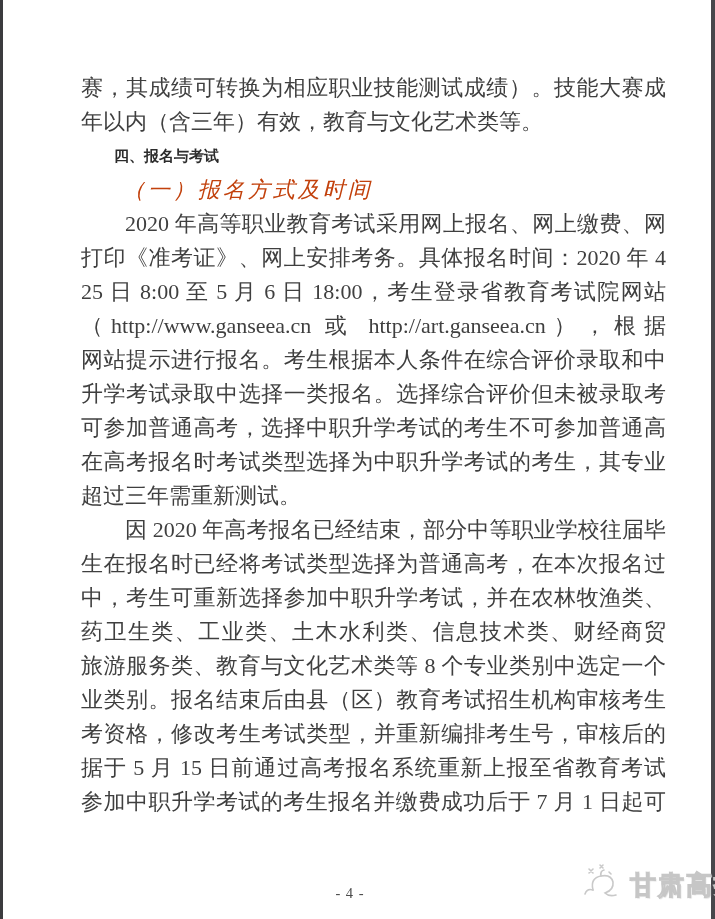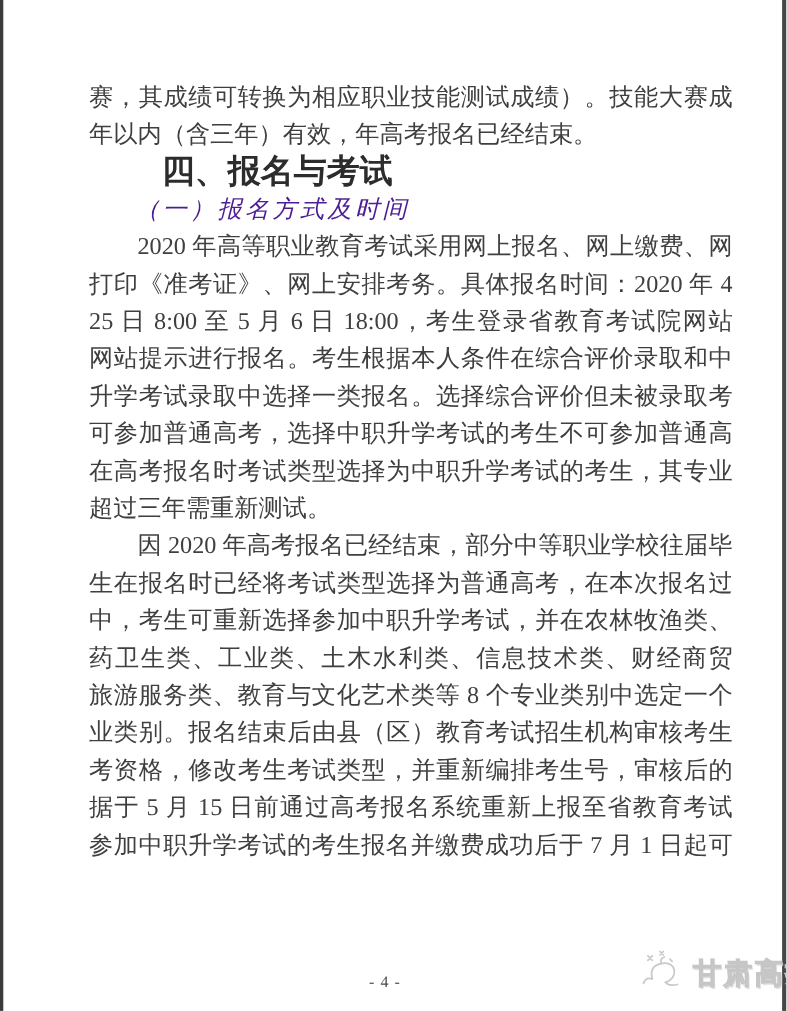--- a/index.html
+++ b/index.html
@@ -12,24 +12,24 @@
   .edge-right{right:0;width:4px;background:#47474b;}
   .textblock{
     position:absolute;left:81px;top:71px;width:585px;
     color:#3f3f3f;font-size:22px;line-height:34px;
   }
   .ln{height:34px;overflow:hidden;}
   .j{text-align:justify;text-align-last:justify;}
   .indent{text-indent:2em;}
   .h1{
     font-family:"Liberation Sans","DejaVu Sans",sans-serif;
-    font-weight:700;color:#2c2c2c;text-indent:2.2em;font-size:30px;
+    font-weight:700;color:#2c2c2c;text-indent:2.2em;font-size:15px;
   }
   .kai{
-    font-style:italic;text-indent:1.9em;letter-spacing:3px;color:#4c1d95;
+    font-style:italic;text-indent:1.9em;letter-spacing:3px;color:#c2410c;
   }
   .page-number{
     position:absolute;left:327px;top:885px;width:46px;text-align:center;
     font-size:14.5px;letter-spacing:1px;color:#4a4a4a;
   }
   .watermark{
     position:absolute;left:580px;top:860px;width:135px;height:50px;
     display:flex;align-items:center;
   }
   .wm-logo{flex:0 0 auto;margin-right:4px;}
@@ -41,26 +41,27 @@
   }
 </style>
 </head>
 <body>
 
 <div class="edge edge-left"></div>
 <div class="edge edge-right"></div>
 
 <div class="textblock">
   <div class="ln j">赛，其成绩可转换为相应职业技能测试成绩）。技能大赛成绩三</div>
-  <div class="ln">年以内（含三年）有效，年高考报名已经结束。</div>
+  <div class="ln">年以内（含三年）有效，教育与文化艺术类等。</div>
   <div class="ln h1">四、报名与考试</div>
   <div class="ln kai">（一）报名方式及时间</div>
   <div class="ln j indent">2020 年高等职业教育考试采用网上报名、网上缴费、网上</div>
   <div class="ln j">打印《准考证》、网上安排考务。具体报名时间：2020 年 4 月</div>
   <div class="ln j">25 日 8:00 至 5 月 6 日 18:00，考生登录省教育考试院网站</div>
+  <div class="ln j">（http://www.ganseea.cn 或 http://art.ganseea.cn），根据</div>
   <div class="ln j">网站提示进行报名。考生根据本人条件在综合评价录取和中职</div>
   <div class="ln j">升学考试录取中选择一类报名。选择综合评价但未被录取考生</div>
   <div class="ln j">可参加普通高考，选择中职升学考试的考生不可参加普通高考。</div>
   <div class="ln j">在高考报名时考试类型选择为中职升学考试的考生，其专业类</div>
   <div class="ln">超过三年需重新测试。</div>
   <div class="ln j indent">因 2020 年高考报名已经结束，部分中等职业学校往届毕业</div>
   <div class="ln j">生在报名时已经将考试类型选择为普通高考，在本次报名过程</div>
   <div class="ln j">中，考生可重新选择参加中职升学考试，并在农林牧渔类、医</div>
   <div class="ln j">药卫生类、工业类、土木水利类、信息技术类、财经商贸类、</div>
   <div class="ln j">旅游服务类、教育与文化艺术类等 8 个专业类别中选定一个专</div>

